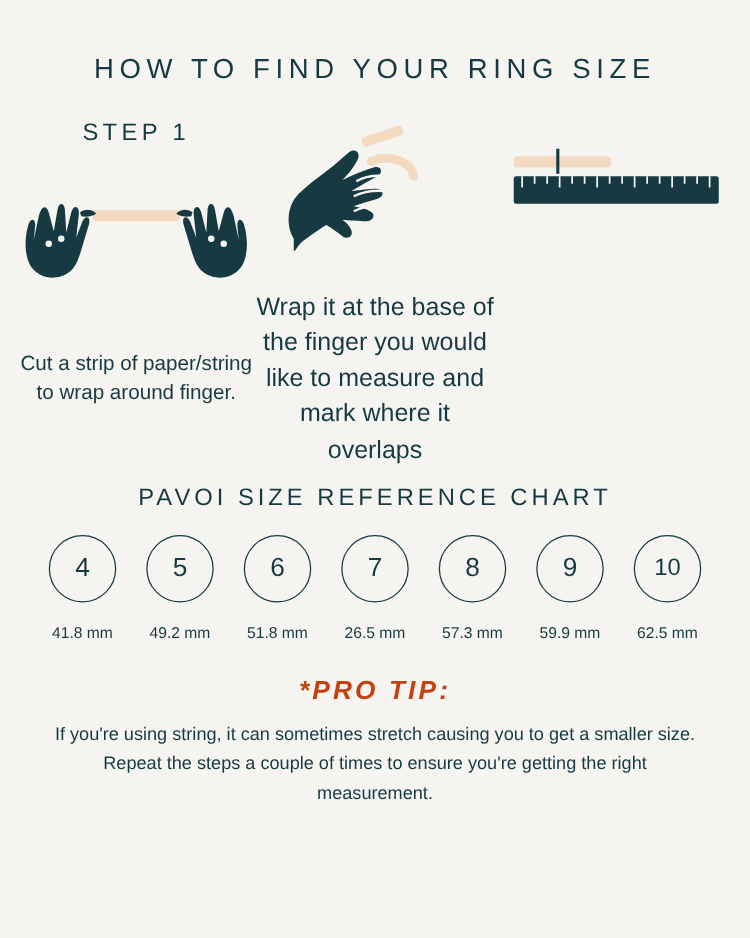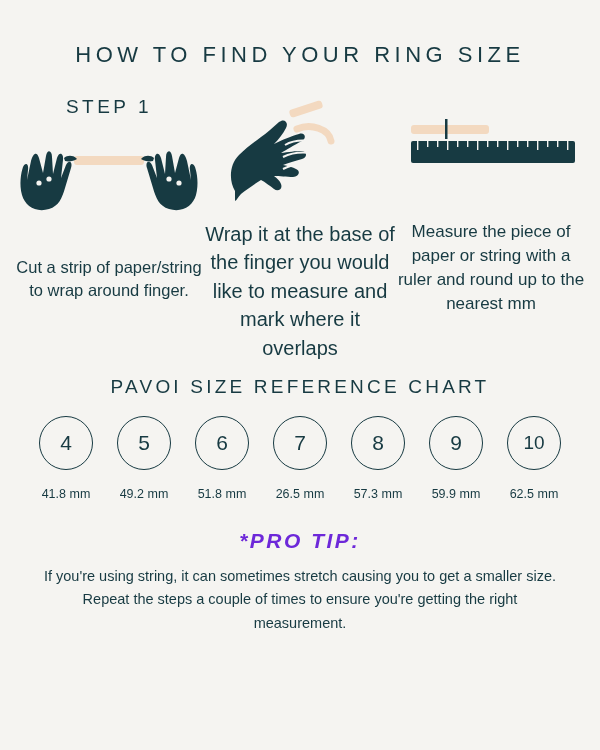--- a/index.html
+++ b/index.html
@@ -37,20 +37,21 @@
     display: flex;
     justify-content: space-between;
     padding: 28px 14px 0 14px;
     box-sizing: border-box;
   }
   .step {
     width: 190px;
     display: flex;
     flex-direction: column;
     align-items: center;
+    gap: 12px;
   }
   .step-title {
     font-size: 19px;
     letter-spacing: 3.5px;
     font-weight: 400;
     color: #173a42;
     margin: 0 0 14px 0;
   }
   .step-art {
     height: 110px;
@@ -110,21 +111,21 @@
   }
 
   
   .protip-title {
     text-align: center;
     font-size: 21px;
     font-style: italic;
     font-weight: bold;
     letter-spacing: 2.5px;
     margin: 28px 0 0 0;
-    color: #6d28d9;
+    color: #c2410c;
   }
   .protip-body {
     text-align: center;
     font-size: 14.5px;
     line-height: 1.62;
     margin: 12px auto 0 auto;
     width: 520px;
     color: #173a42;
   }
 </style>
@@ -203,21 +204,20 @@
             <rect x="106" y="42" width="1.4" height="9"></rect>
             <rect x="116" y="42" width="1.4" height="6"></rect>
             <rect x="126" y="42" width="1.4" height="6"></rect>
             <rect x="136" y="42" width="1.4" height="9"></rect>
             <rect x="146" y="42" width="1.4" height="6"></rect>
             <rect x="156" y="42" width="1.4" height="6"></rect>
             <rect x="166" y="42" width="1.4" height="9"></rect>
           </g>
         </svg>
       </div>
-      <div class="step-text">Measure the piece of paper or string with a ruler and round up to the nearest mm</div>
     </div>
 
   </div>
 
   <h2 class="chart-title">PAVOI SIZE REFERENCE CHART</h2>
 
   <div class="sizes">
     <div class="size-col">
       <div class="size-circle">4</div>
       <div class="size-mm">41.8 mm</div>

